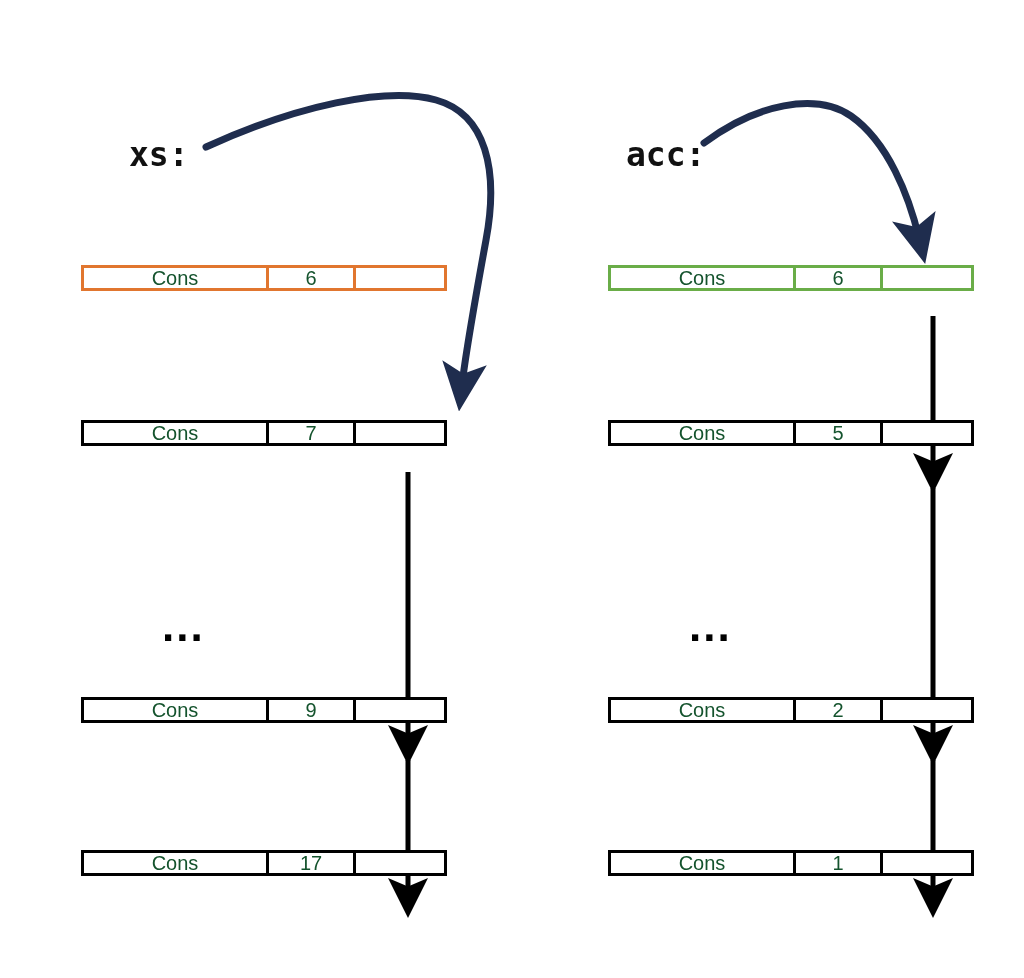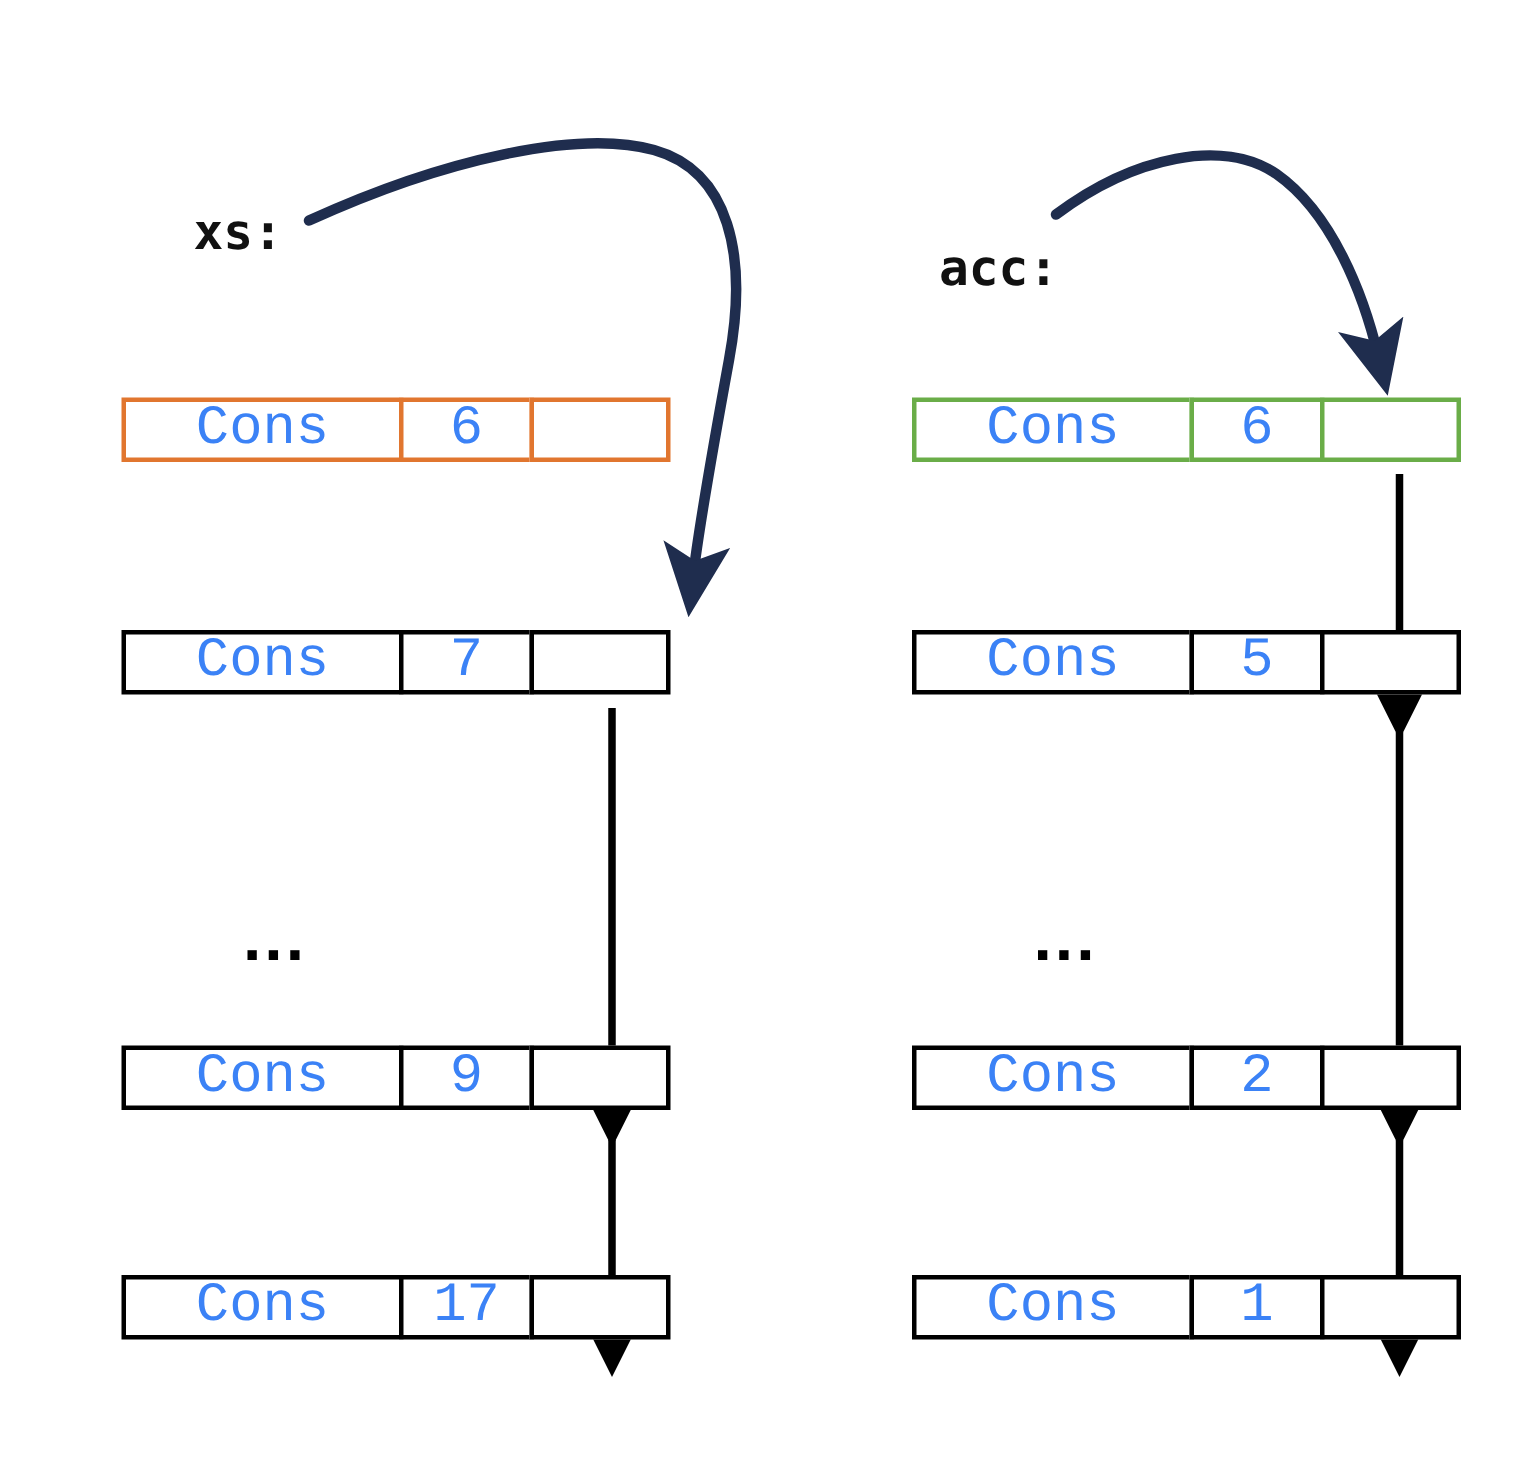--- a/index.html
+++ b/index.html
@@ -25,23 +25,23 @@
     position: absolute;
     display: flex;
     box-sizing: border-box;
     background: transparent;
   }
   .cons-node .cell {
     box-sizing: border-box;
     display: flex;
     align-items: center;
     justify-content: center;
-    font-family: Liberation Mono, monospace;
-    font-size: 37px;
-    color: #3b82f6;
+    font-family: Liberation Sans, sans-serif;
+    font-size: 20px;
+    color: #14532d;
     line-height: 1;
     background: #ffffff;
   }
   .cons-node .cell-tag   { flex: 0 0 188px; }
   .cons-node .cell-value { flex: 0 0 90px; }
   .cons-node .cell-next  { flex: 0 0 94px; }
 
   
   .node-black .cell { border: 3px solid #000000; }
   .node-black .cell + .cell { border-left-width: 3px; margin-left: -3px; }
@@ -151,21 +151,21 @@
     <div class="cell cell-value">9</div>
     <div class="cell cell-next"></div>
   </div>
 
   <div class="cons-node node-black" style="left:65px; top:850px;">
     <div class="cell cell-tag">Cons</div>
     <div class="cell cell-value">17</div>
     <div class="cell cell-next"></div>
   </div>
 
-  <div class="var-label" style="left:610px; top:138px;margin-top:24px;">acc:</div>
+  <div class="var-label" style="left:610px; top:138px;">acc:</div>
 
   <div class="cons-node node-green" style="left:592px; top:265px;">
     <div class="cell cell-tag">Cons</div>
     <div class="cell cell-value">6</div>
     <div class="cell cell-next"></div>
   </div>
 
   <div class="cons-node node-black" style="left:592px; top:420px;">
     <div class="cell cell-tag">Cons</div>
     <div class="cell cell-value">5</div>

